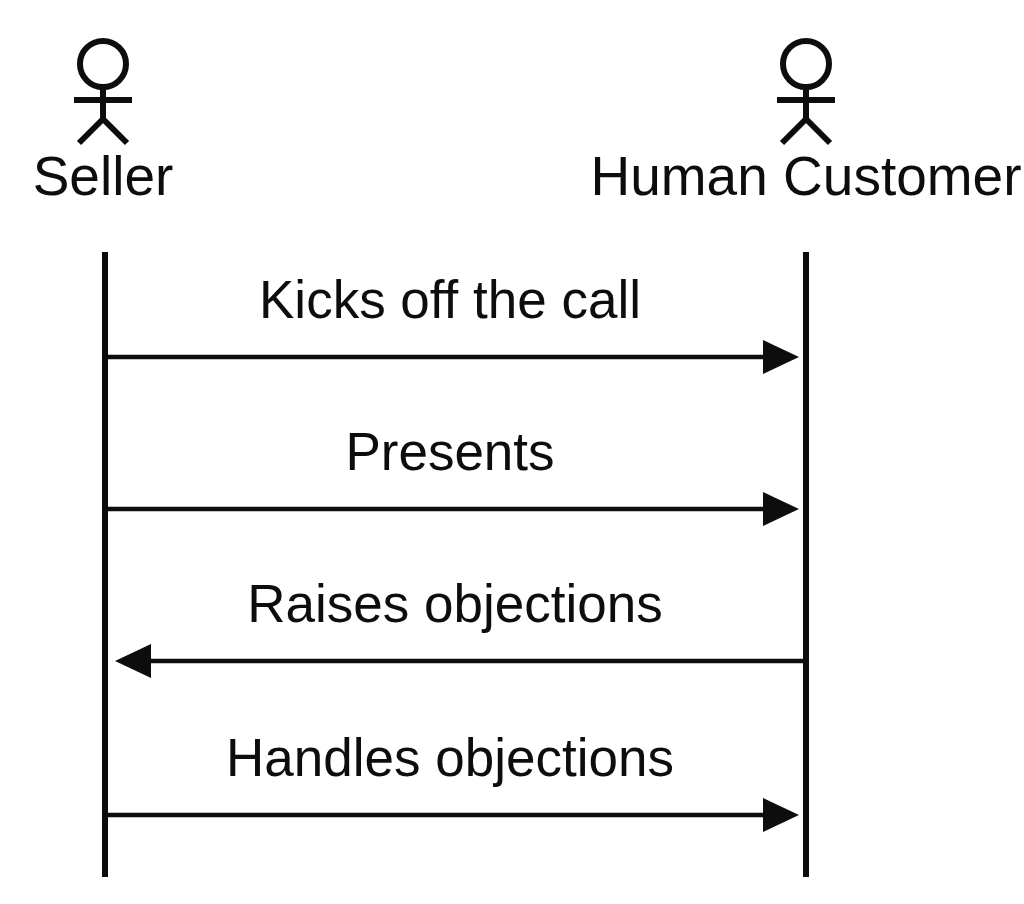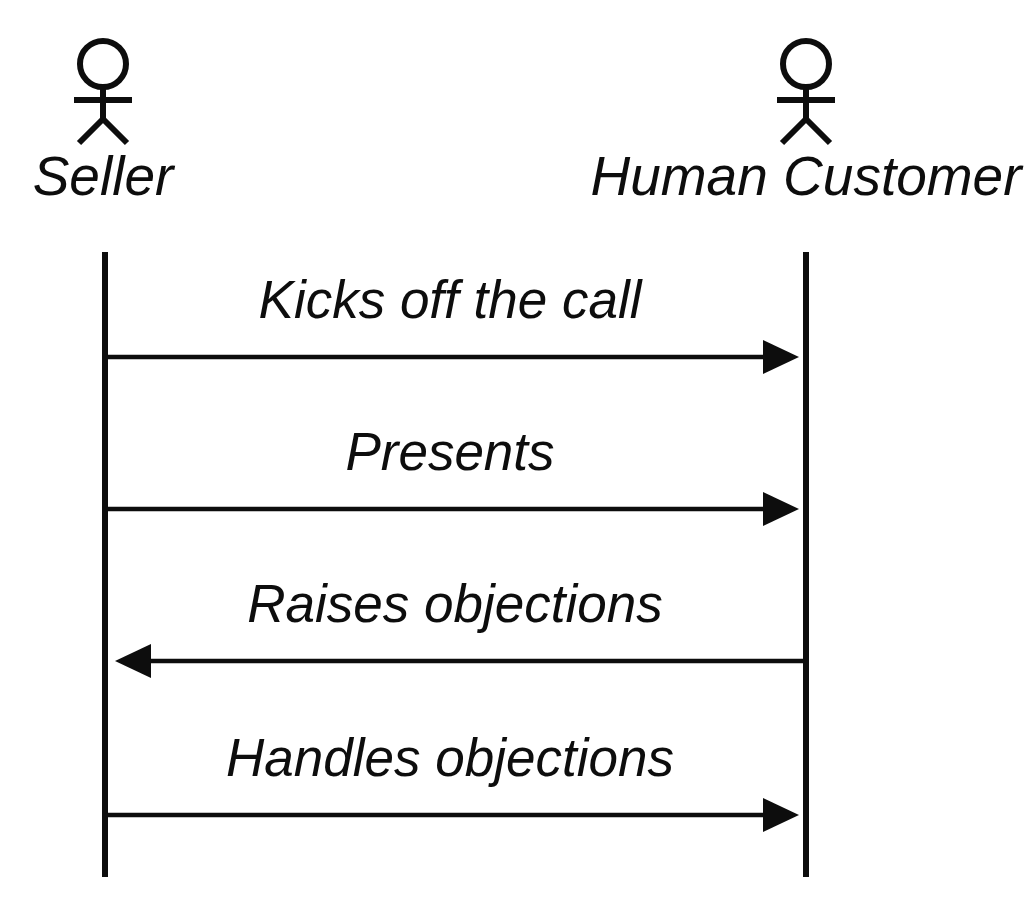--- a/index.html
+++ b/index.html
@@ -8,21 +8,20 @@
     width: 1024px;
     height: 904px;
     background: #ffffff;
     overflow: hidden;
   }
   .stage {
     position: relative;
     width: 1024px;
     height: 904px;
     background: #ffffff;
-    font-style: italic;
   }
   svg.diagram {
     display: block;
     width: 1024px;
     height: 904px;
   }
   text {
     font-family: "Liberation Sans", "DejaVu Sans", sans-serif;
     font-size: 53px;
     fill: #0d0d0d;

